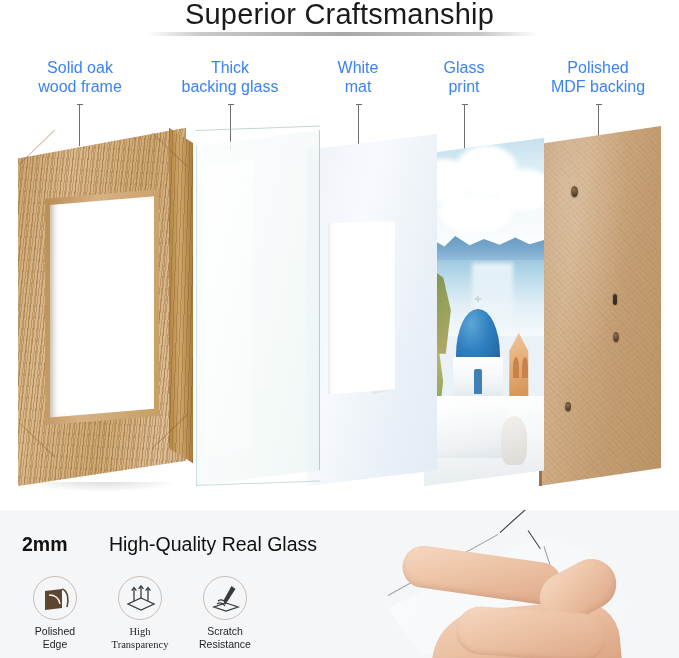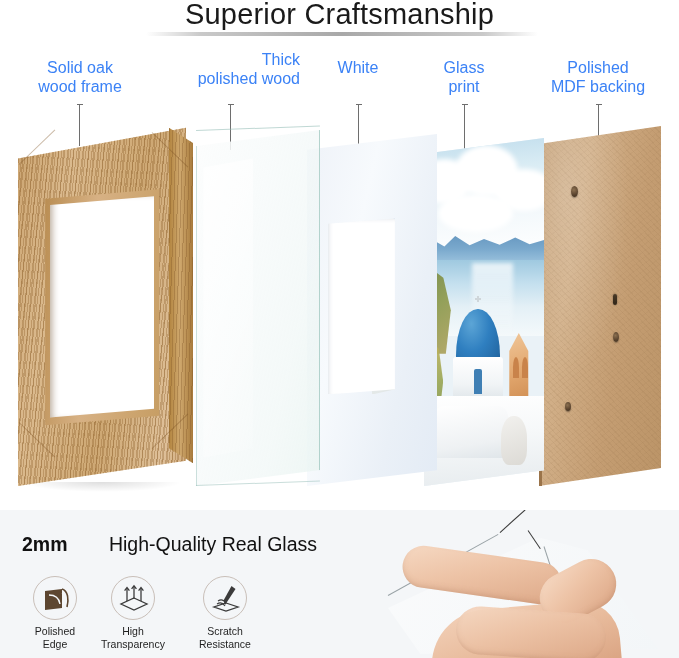--- a/index.html
+++ b/index.html
@@ -279,28 +279,29 @@
   <div id="page-title">Superior Craftsmanship</div>
   <div id="title-underline"></div>
 </div>
 
 <div class="callout" style="left:10px; top:58px; width:140px;">
   <div class="lbl">Solid oak</div>
   <div class="lbl">wood frame</div>
 </div>
 <div class="leader" style="left:79px; top:104px; height:42px;"></div>
 
-<div class="callout" style="left:160px; top:50px; width:140px;text-align:right;">
+<div class="callout" style="left:160px; top:58px; width:140px;">
   <div class="lbl">Thick</div>
-  <div class="lbl">polished wood</div>
+  <div class="lbl">backing glass</div>
 </div>
 <div class="leader" style="left:230px; top:104px; height:46px;"></div>
 
 <div class="callout" style="left:308px; top:58px; width:100px;">
   <div class="lbl">White</div>
+  <div class="lbl">mat</div>
 </div>
 <div class="leader" style="left:358px; top:104px; height:50px;"></div>
 
 <div class="callout" style="left:410px; top:58px; width:108px;">
   <div class="lbl">Glass</div>
   <div class="lbl">print</div>
 </div>
 <div class="leader" style="left:464px; top:104px; height:52px;"></div>
 
 <div class="callout" style="left:528px; top:58px; width:140px;">
@@ -388,21 +389,21 @@
         <path d="M28 16 C32 18, 33 23, 31 29" stroke="#f4f6f8" stroke-width="1.3" fill="none"></path>
         <path d="M15 18 C21 18, 25 21, 26 27" stroke="#f4f6f8" stroke-width="1.4" fill="none"></path>
       </svg>
     </div>
     <div class="feat-text">
       <span>Polished</span><br>
       <span>Edge</span>
     </div>
   </div>
 
-  <div class="feature-item" style="left:88px;">
+  <div class="feature-item" style="left:95px;font-family:Liberation Serif, serif;">
     <div class="feat-circle">
       <svg viewBox="0 0 44 44" width="44" height="44" aria-hidden="true">
         <path d="M22 21 L35 27 L22 33 L9 27 Z" fill="none" stroke="#3b3b3b" stroke-width="1.3"></path>
         <line x1="15" y1="24" x2="15" y2="11" stroke="#3b3b3b" stroke-width="1.3"></line>
         <polyline points="12.6,13.6 15,10.6 17.4,13.6" fill="none" stroke="#3b3b3b" stroke-width="1.3"></polyline>
         <line x1="22" y1="22" x2="22" y2="9" stroke="#3b3b3b" stroke-width="1.3"></line>
         <polyline points="19.6,11.9 22,8.9 24.4,11.9" fill="none" stroke="#3b3b3b" stroke-width="1.3"></polyline>
         <line x1="29" y1="24" x2="29" y2="11" stroke="#3b3b3b" stroke-width="1.3"></line>
         <polyline points="26.6,13.6 29,10.6 31.4,13.6" fill="none" stroke="#3b3b3b" stroke-width="1.3"></polyline>
       </svg>

